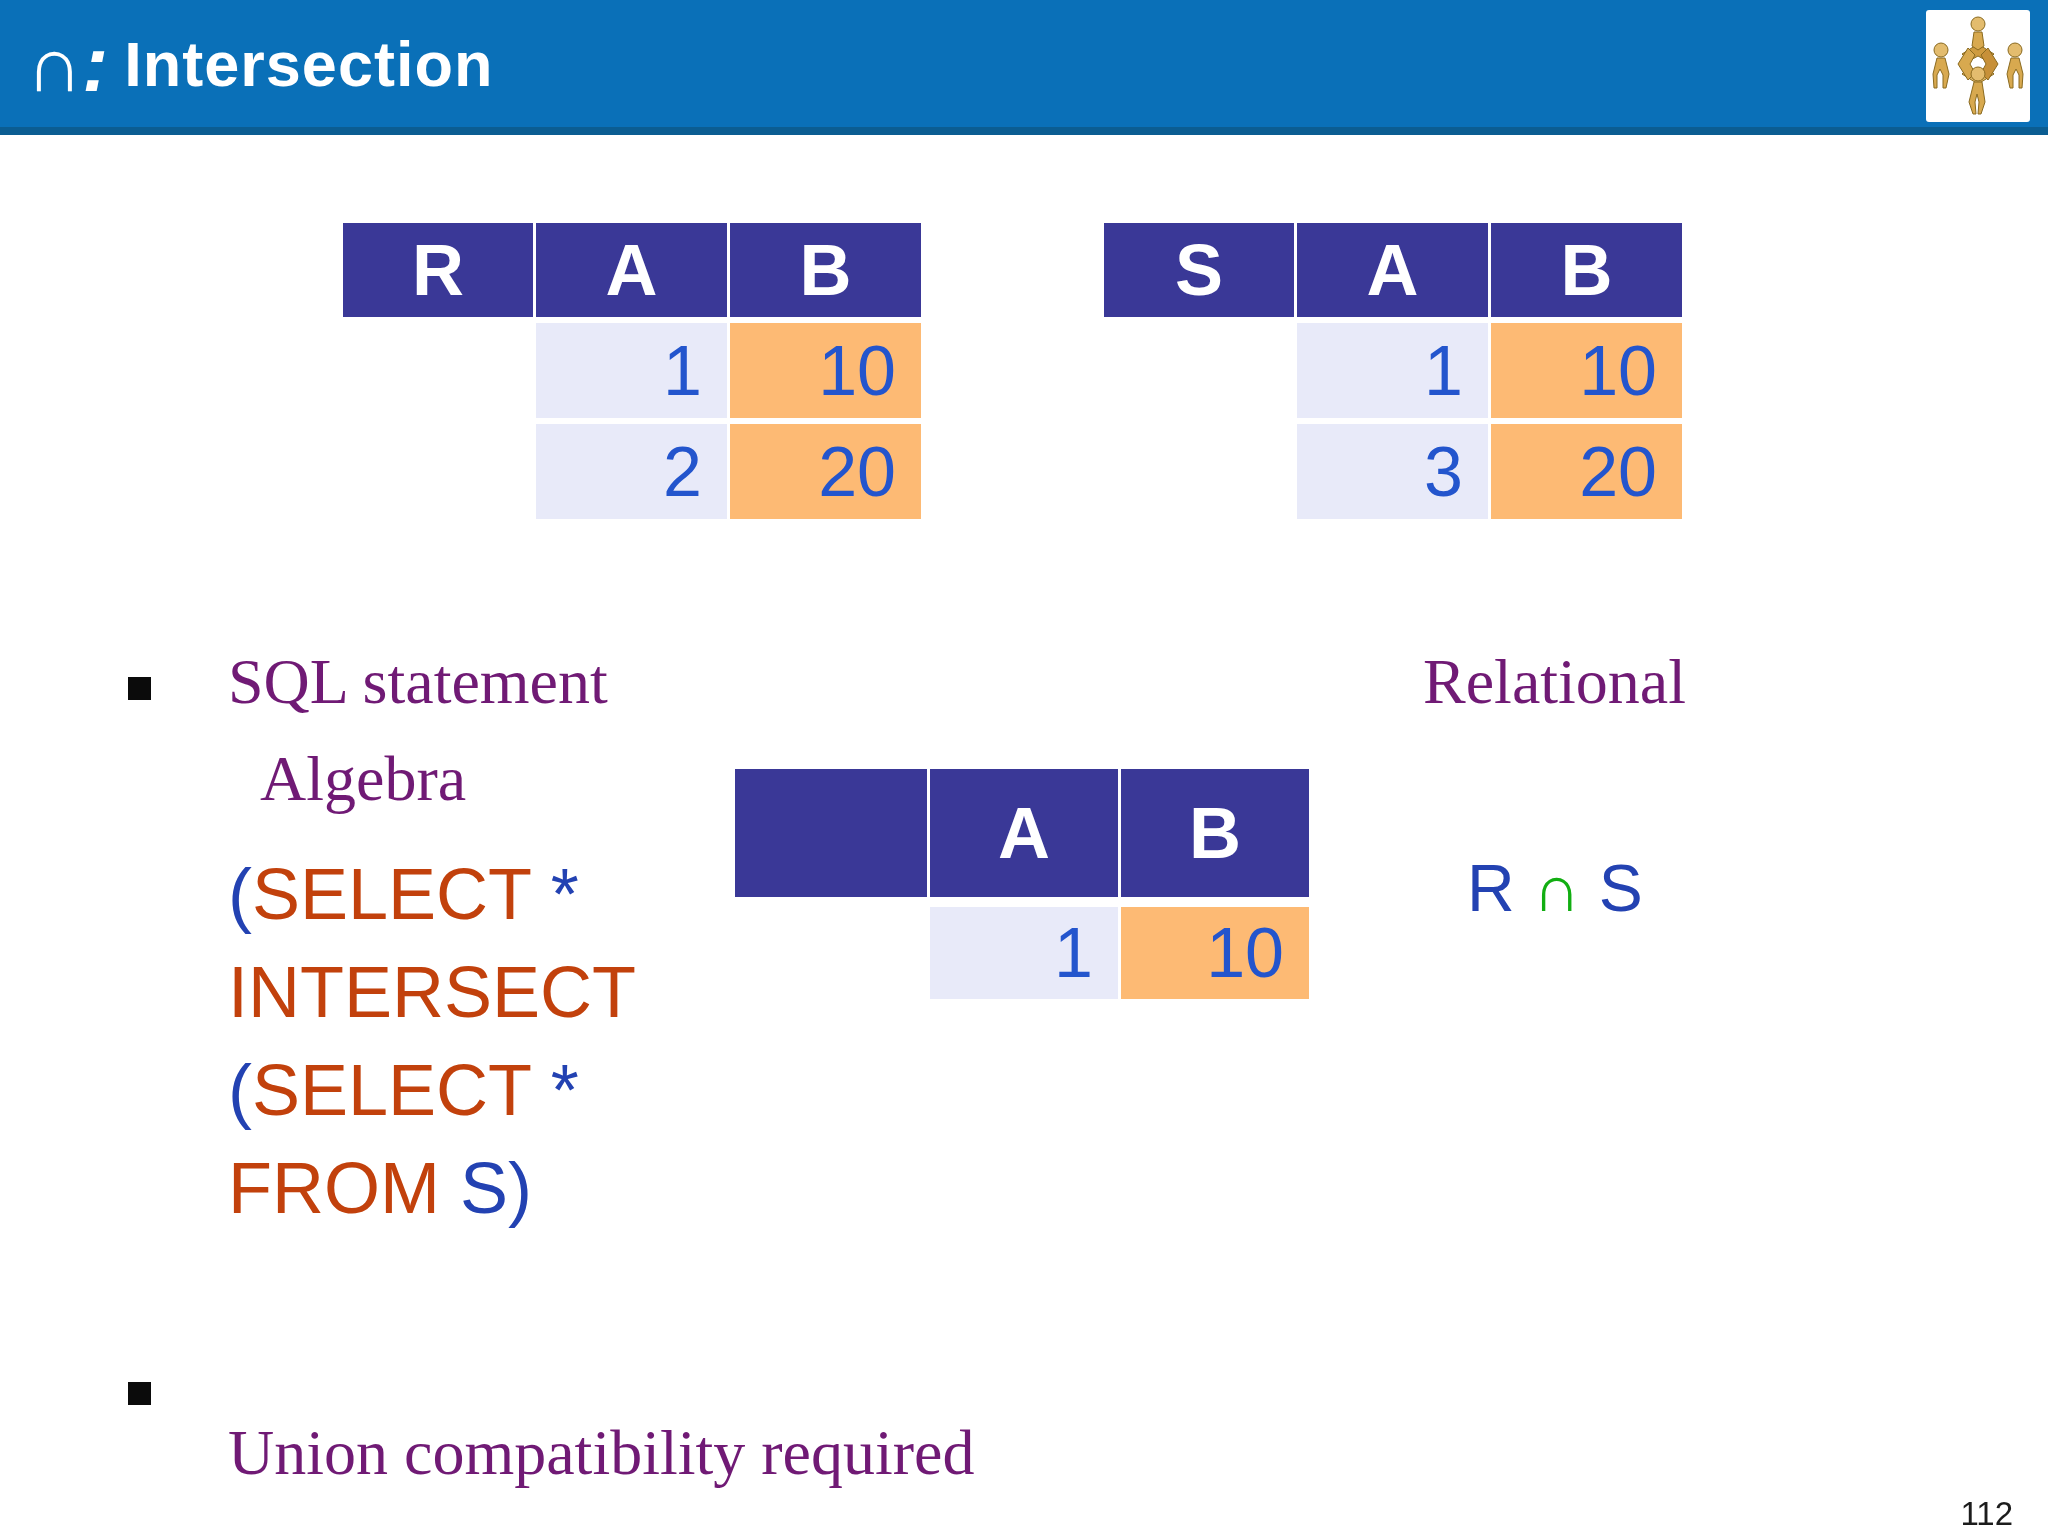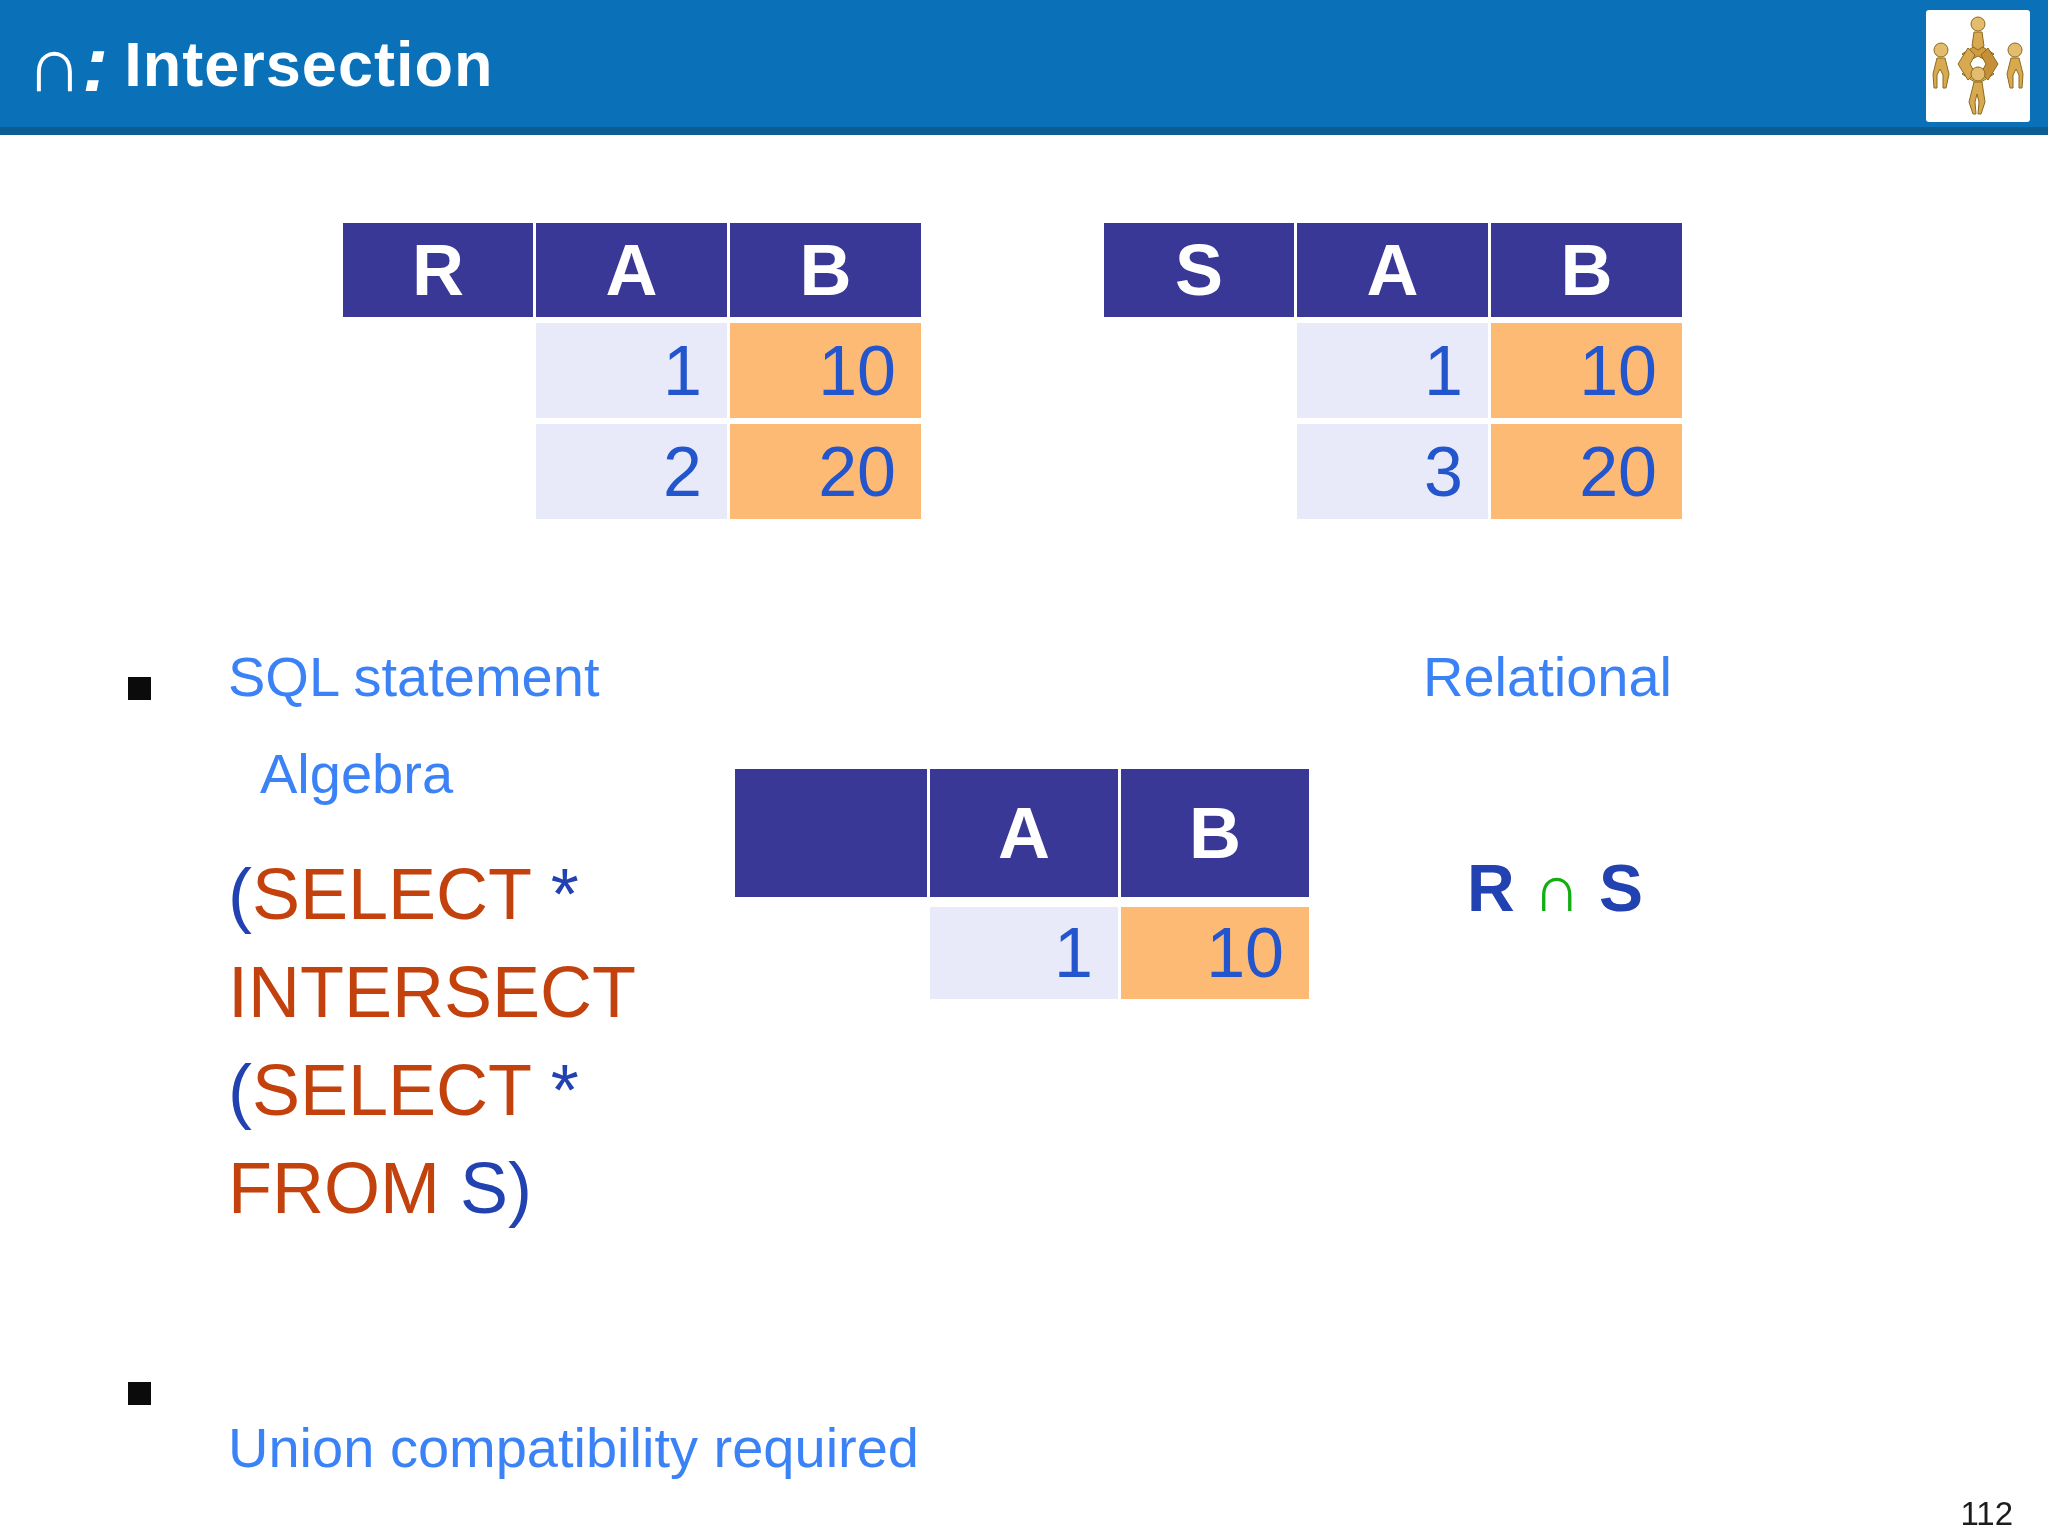--- a/index.html
+++ b/index.html
@@ -26,29 +26,29 @@
   .dcell{font-size:70px;color:#2355CD;display:flex;align-items:center;justify-content:flex-end;
     padding-right:25px;box-sizing:border-box;height:95px;}
   .tbl-res .dcell{height:92px;}
   .col-a{background:#E8EAF9;}
   .col-b{background:#fdba74;}
   .blank{background:transparent;}
   
   .bullet-sq{position:absolute;width:23px;height:23px;background:#0b0b0b;}
   .b1{left:128px;top:677px;}
   .b2{left:128px;top:1382px;}
-  .txt{position:absolute;color:#3b82f6;font-size:56px;line-height:1.15;white-space:nowrap;}
+  .txt{position:absolute;color:#701a75;font-size:64px;line-height:1.15;white-space:nowrap;font-family:Liberation Serif, serif;}
   .t-sql{left:228px;top:645px;}
   .t-rel{left:1423px;top:645px;}
   .t-alg{left:228px;top:742px;margin-left:32px;}
   .t-union{left:228px;top:1416px;}
   .codeblock{position:absolute;left:228px;top:845px;font-size:72px;line-height:98px;white-space:nowrap;}
   .kw{color:#c2410c;}
   .cb{color:#2342B2;}
-  .algebra{position:absolute;left:1467px;top:852px;font-size:66px;line-height:1.1;white-space:nowrap;font-weight:bold;}
+  .algebra{position:absolute;left:1467px;top:852px;font-size:66px;line-height:1.1;white-space:nowrap;}
   .algebra .cb{color:#2342B2;}
   .algebra .kw{color:#12AE12;}
   .pagenum{position:absolute;right:35px;top:1495px;font-size:33px;color:#1c1c1c;}
 </style>
 </head>
 <body>
 
 <div class="slide">
 
   <div class="topbar"></div>

